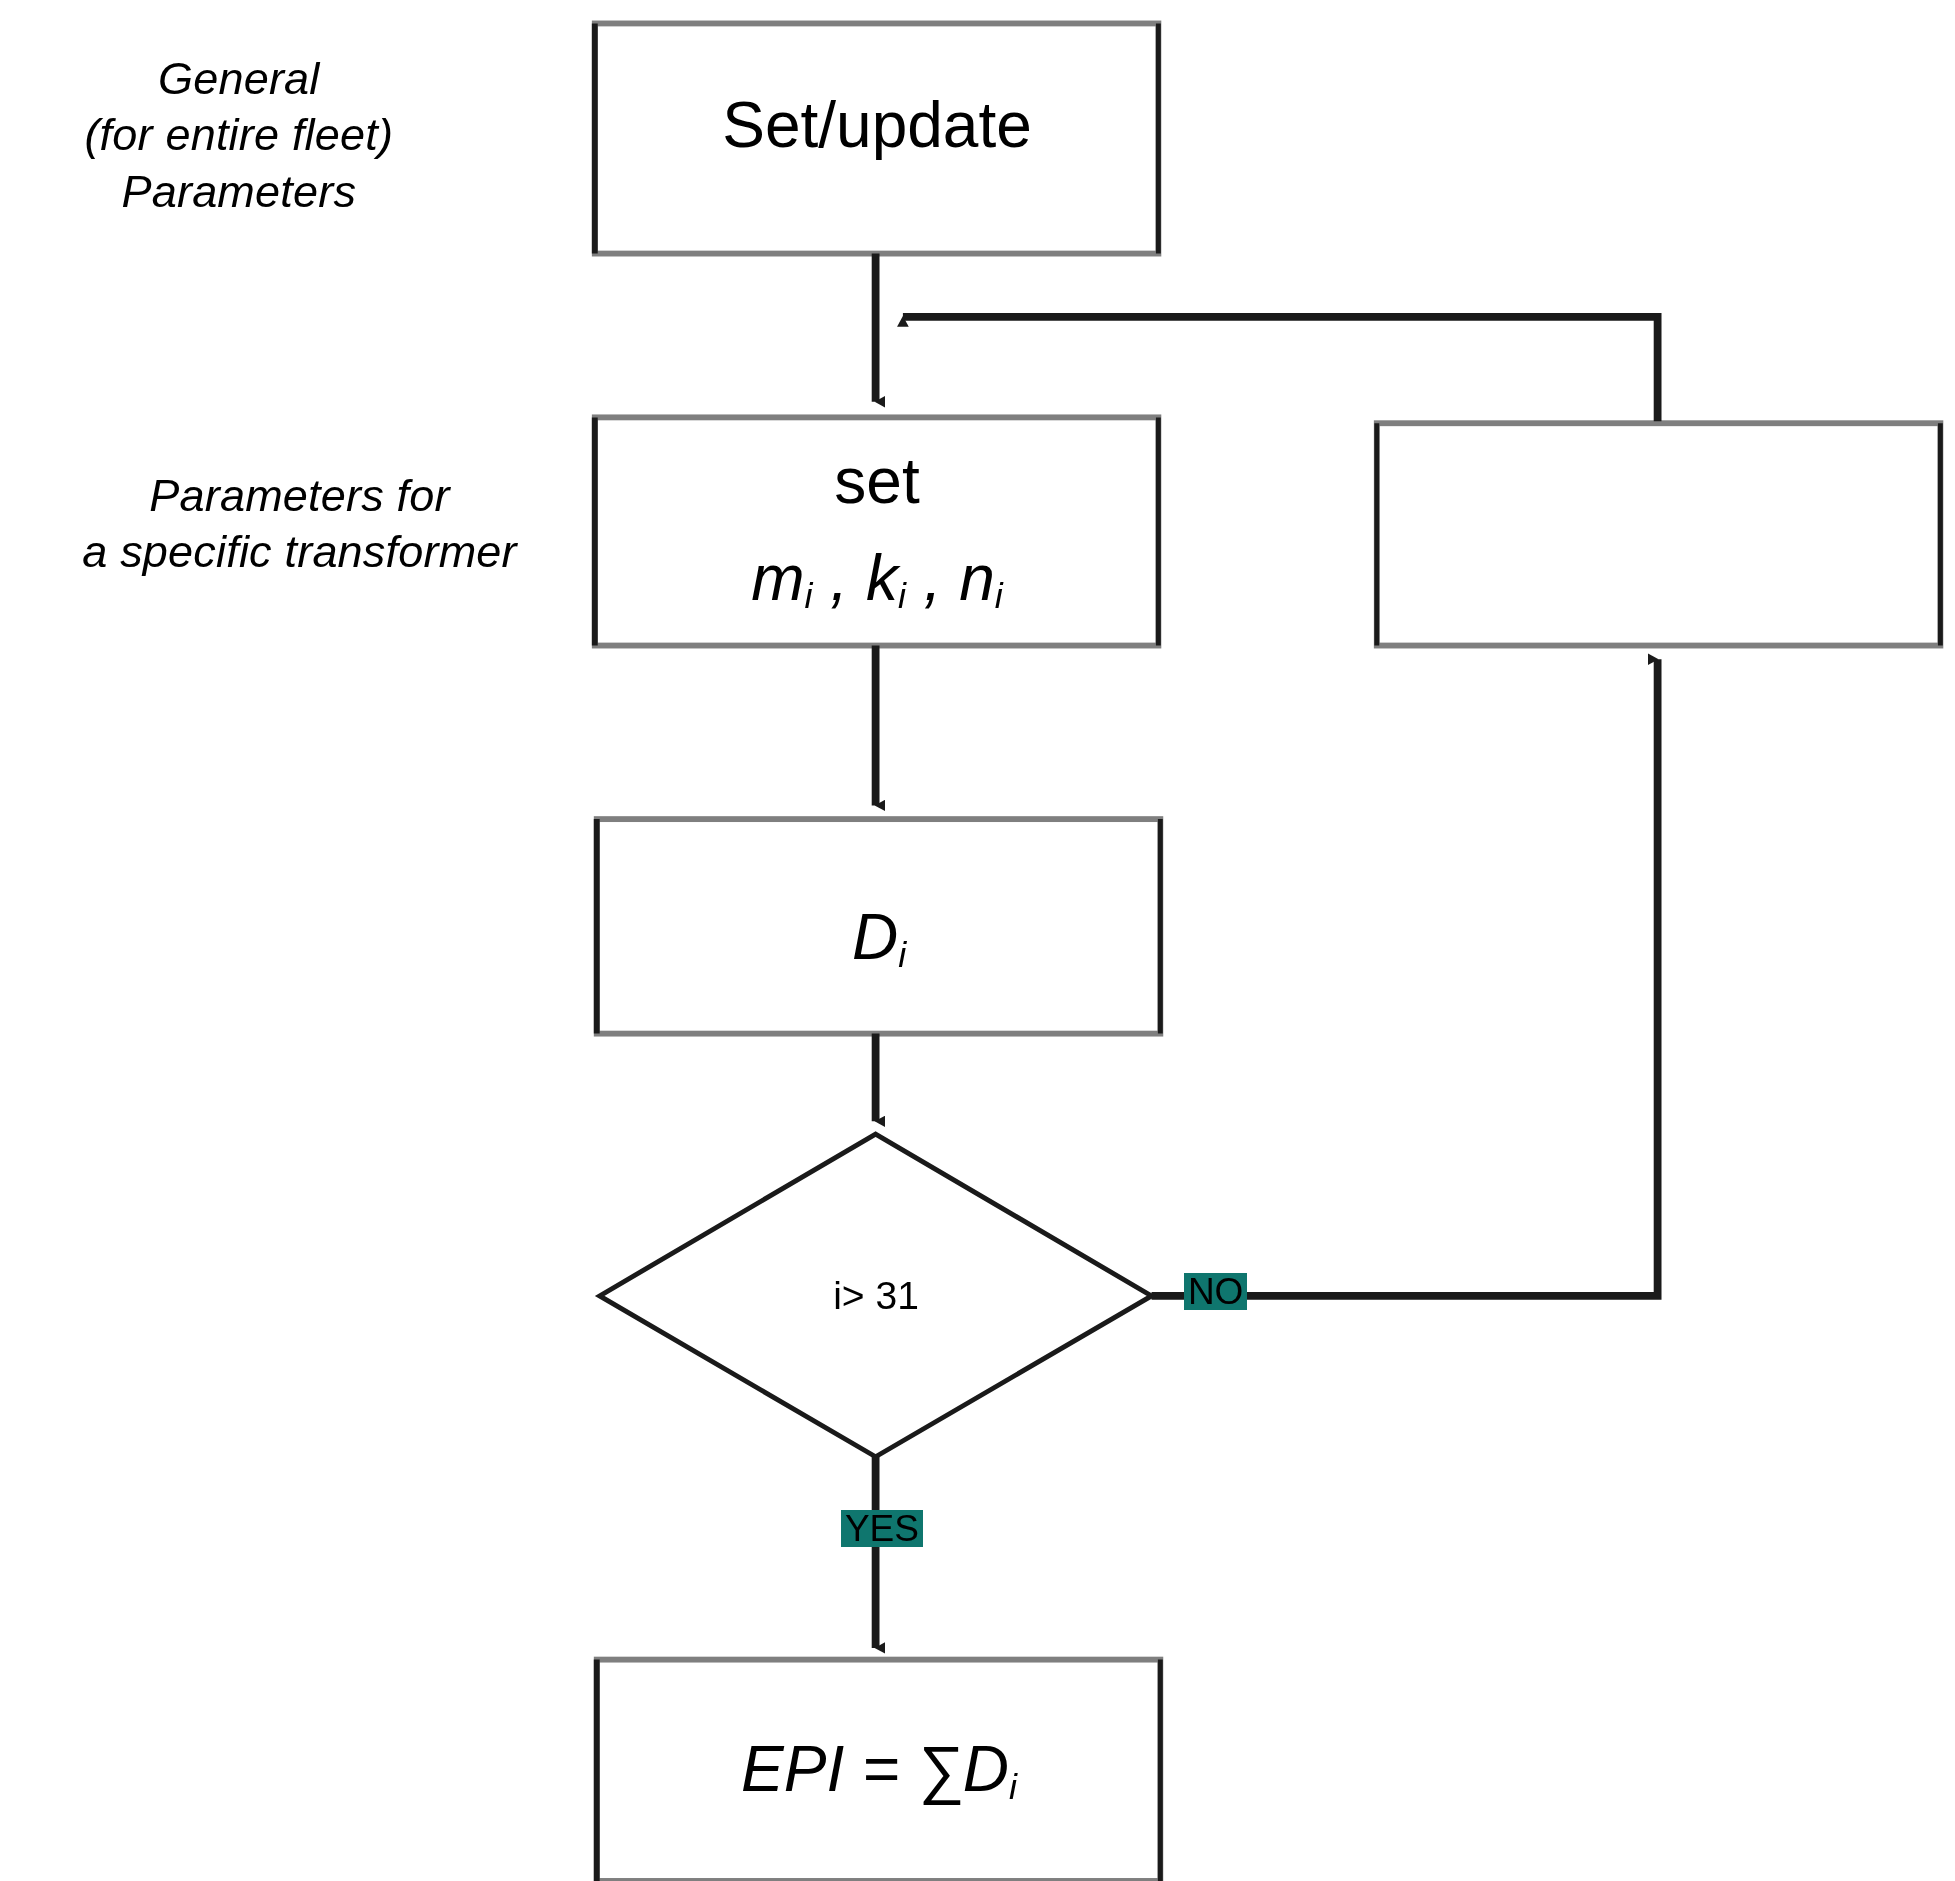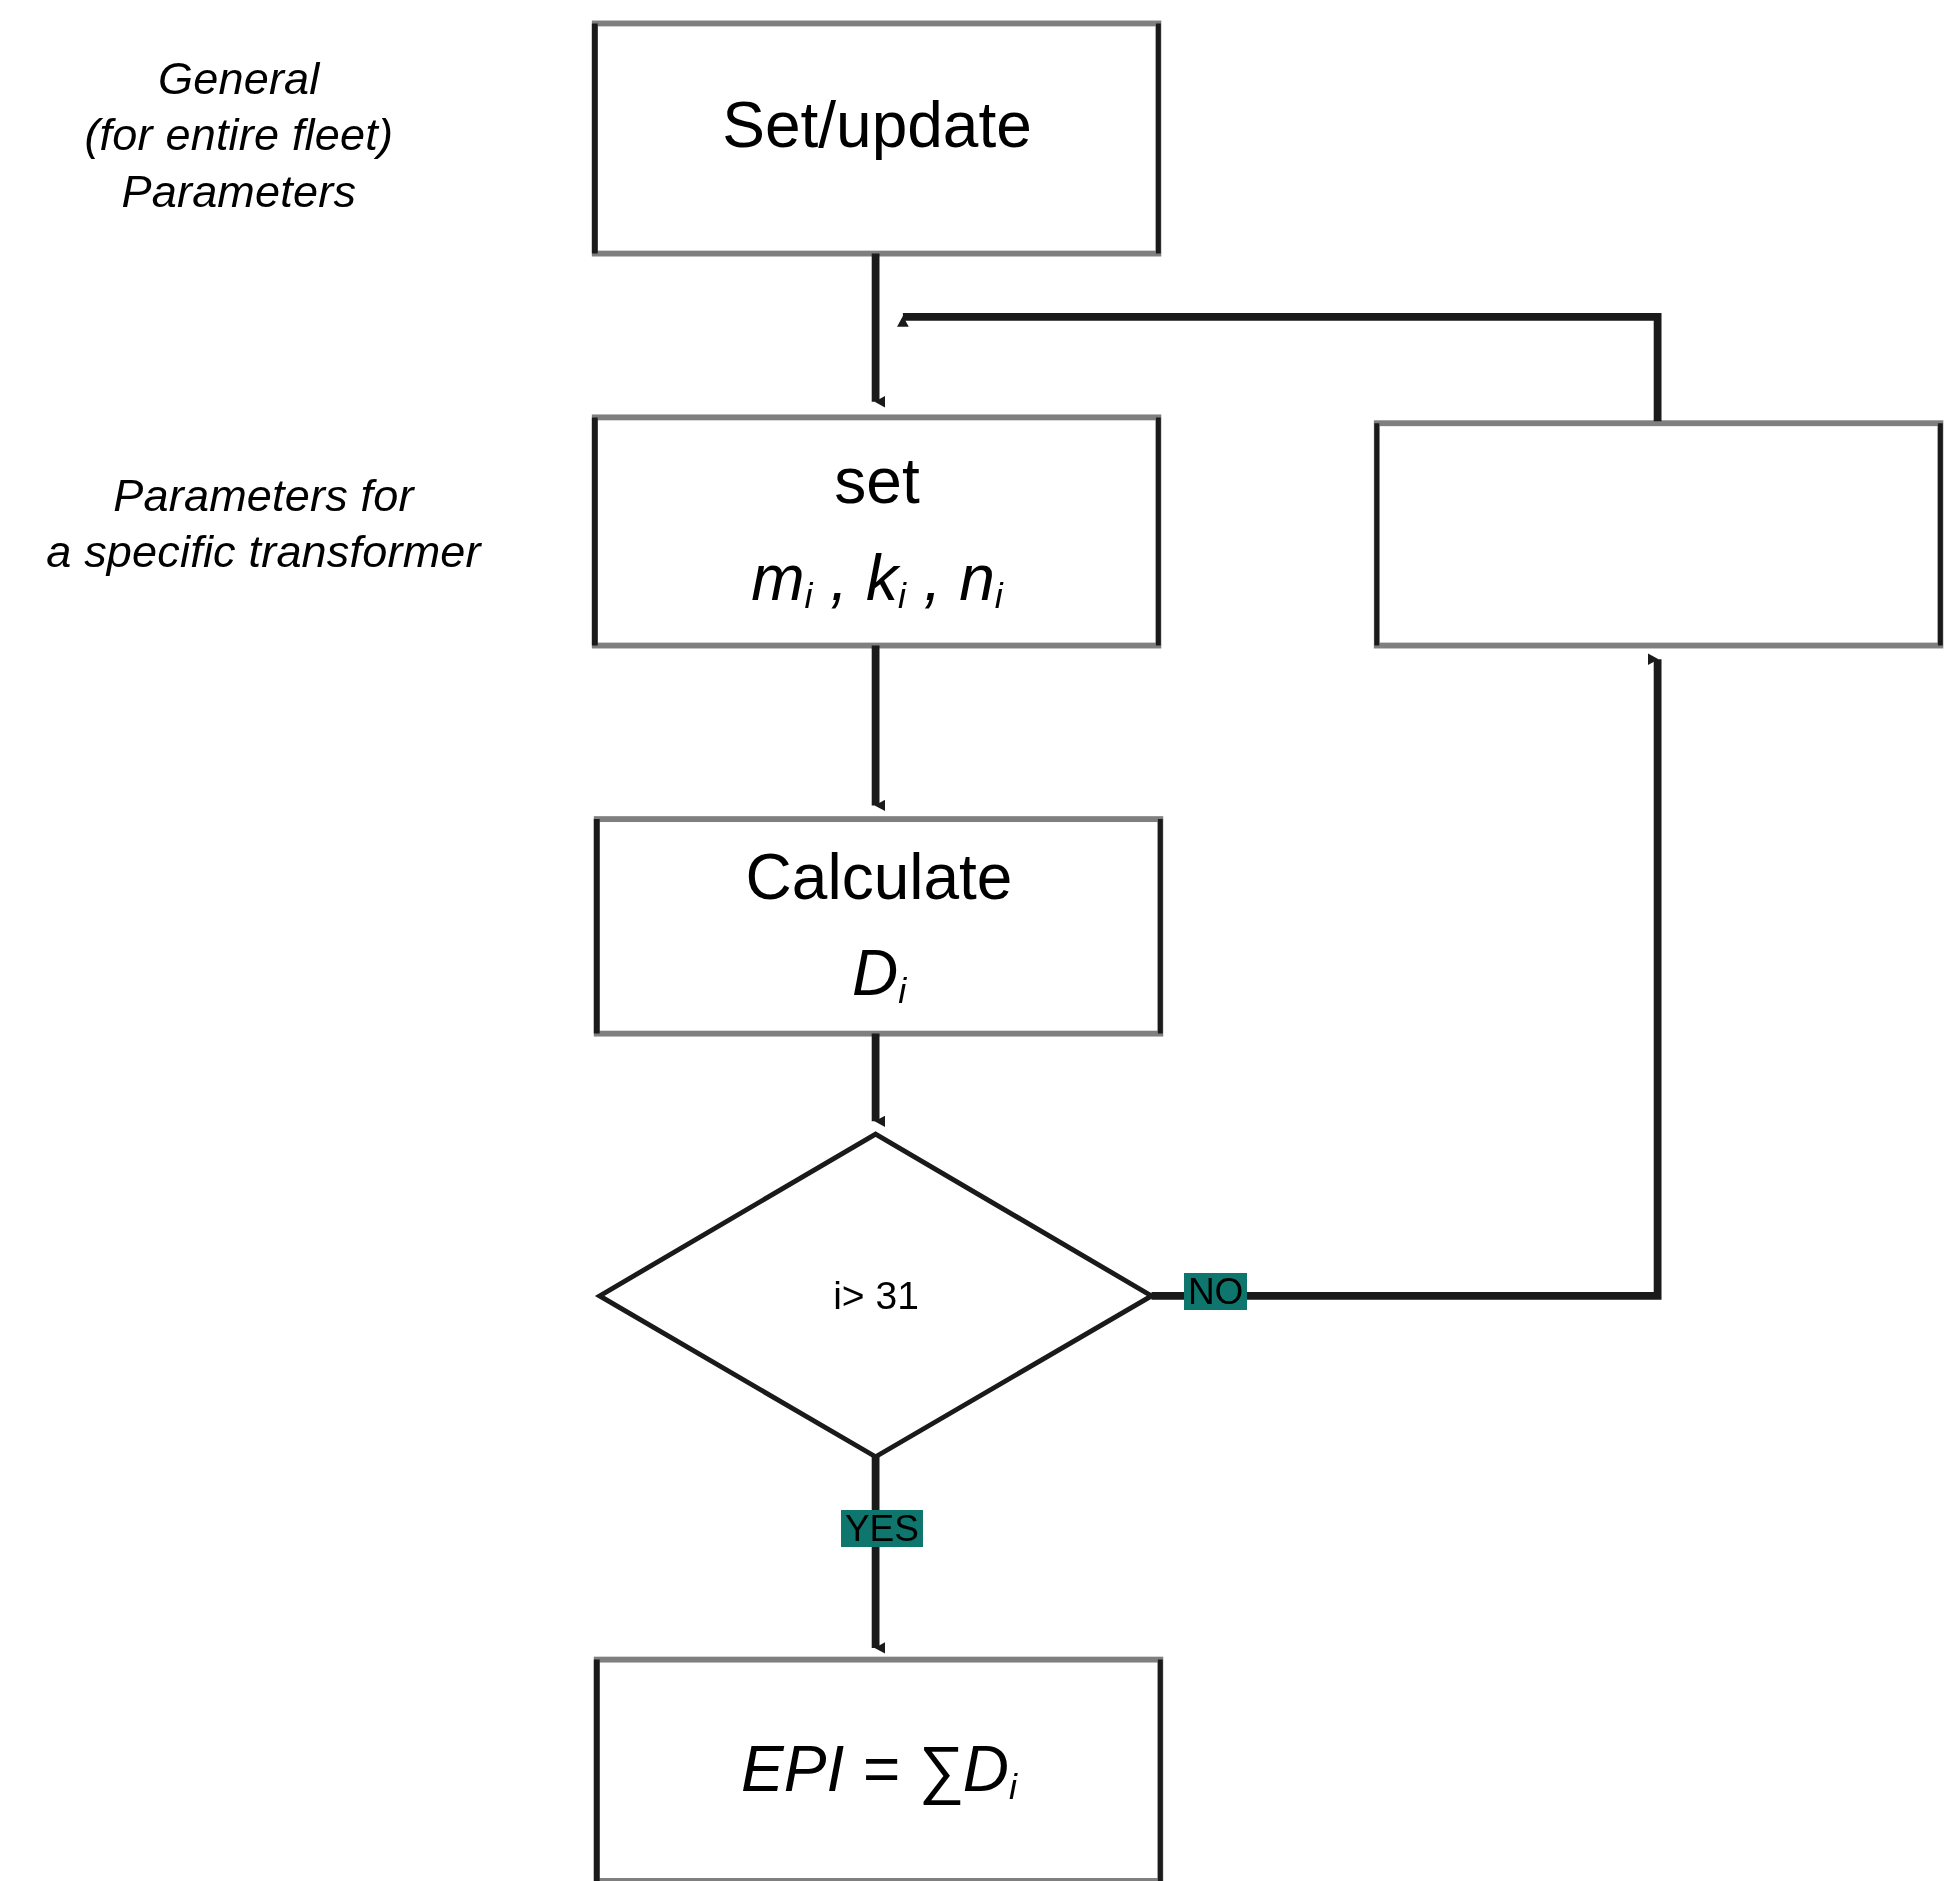--- a/index.html
+++ b/index.html
@@ -136,39 +136,38 @@
       <path d="M898,1494 L898,1690" fill="none" stroke="#1a1a1a" stroke-width="8" marker-end="url(#arrow-down)"></path>
     </g>
   </svg>
 
   <div class="side-note" style="left:9.8px; top:51px; width:458px;">
     <div>General</div>
     <div>(for entire fleet)</div>
     <div>Parameters</div>
   </div>
 
-  <div class="side-note" style="left:0px; top:468px; width:527px;">
+  <div class="side-note" style="left:0px; top:468px; width:527px;padding-left:36px;">
     <div>Parameters for</div>
     <div>a specific transformer</div>
   </div>
 
   <div class="node-label" style="left:595px; top:23.4px; width:564px; height:230px;">
     <div class="t-big">Set/update</div>
     <div class="line-gap"></div>
   </div>
 
   <div class="node-label" style="left:595px; top:417px; width:564px; height:228px;">
     <div class="t-big">set</div>
     <div class="line-gap"></div>
     <div class="t-big ital"><span>m</span><sub>i</sub><span>&nbsp;,&nbsp;</span><span>k</span><sub>i</sub><span>&nbsp;,&nbsp;</span><span>n</span><sub>i</sub></div>
   </div>
 
 
   <div class="node-label" style="left:597px; top:819px; width:564px; height:215px;">
-    <div class="t-big">Calculate</div>
     <div class="line-gap"></div>
     <div class="t-big ital"><span>D</span><sub>i</sub></div>
   </div>
 
   <div class="node-label" style="left:683px; top:1258px; width:386px; height:76px;">
     <div class="t-small">i&gt; 31</div>
   </div>
 
   <div class="node-label" style="left:597px; top:1660px; width:564px; height:221px;">
     <div class="t-big ital"><span>EPI&nbsp;=&nbsp;∑D</span><sub>i</sub></div>

